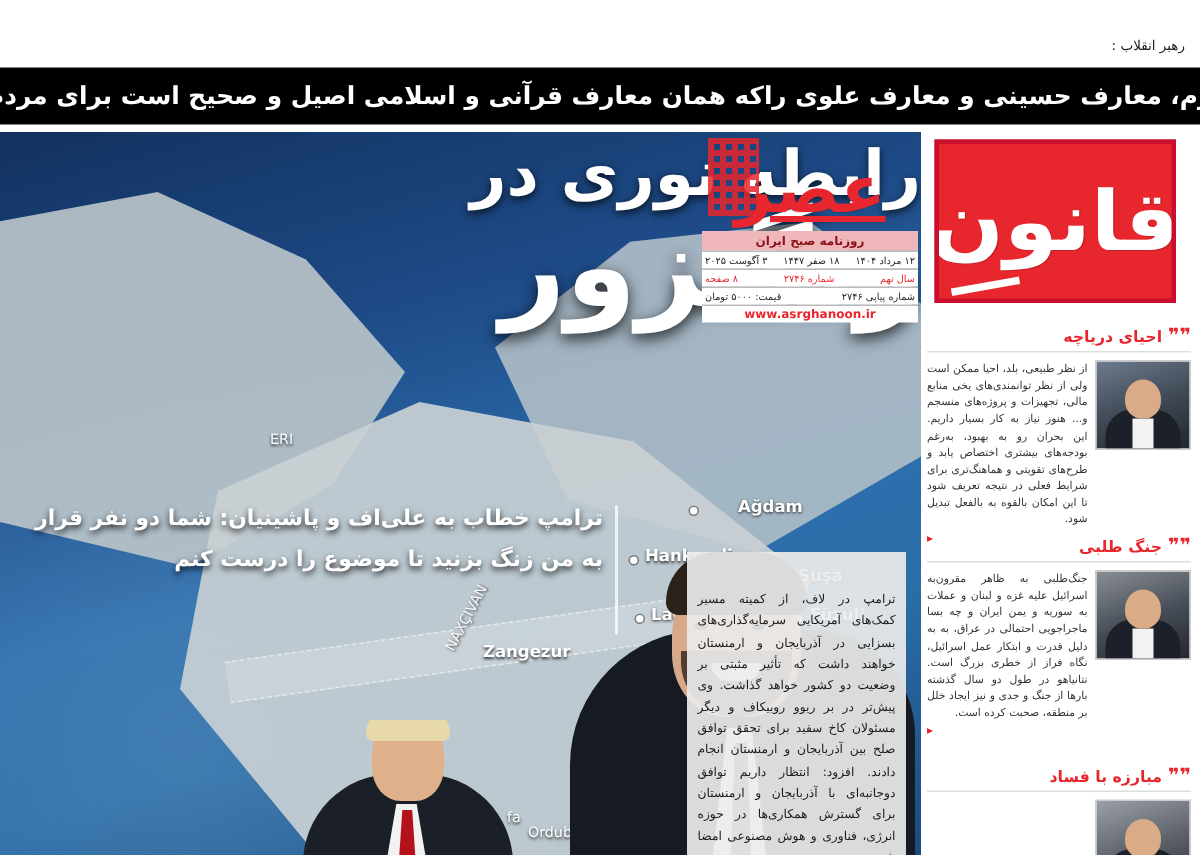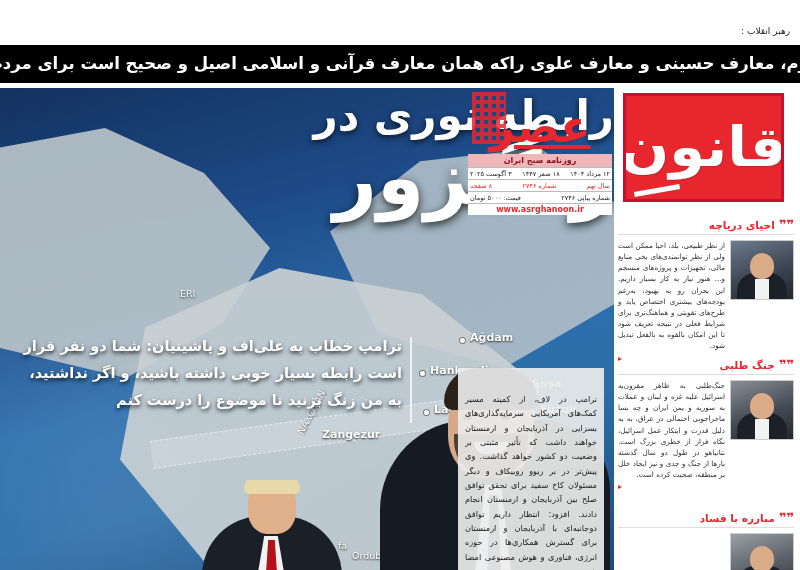--- a/index.html
+++ b/index.html
@@ -264,21 +264,21 @@
   </div>
 
   <div class="main-img">
     <div class="map-bg"></div>
     <div class="landmass land1"></div>
     <div class="landmass land3"></div>
     <div class="landmass land2"></div>
     <div class="corridor"></div>
 
     <div class="mapdot" style="left:460px;top:250px;"></div>
-    <div class="maplabel" style="left:470px;top:243px;">Ağdam</div>
+    <div class="maplabel" style="left:492px;top:243px;">Ağdam</div>
 
     <div class="mapdot" style="left:420px;top:283px;"></div>
     <div class="maplabel" style="left:430px;top:276px;">Hankendi</div>
 
     <div class="mapdot" style="left:522px;top:296px;"></div>
     <div class="maplabel" style="left:532px;top:289px;">Şuşa</div>
 
     <div class="mapdot" style="left:424px;top:322px;"></div>
     <div class="maplabel" style="left:434px;top:315px;">Laçın</div>
 
@@ -321,21 +321,20 @@
     </div>
 
     <div class="hl-wrap">
       <div class="hl1">رابطه نوری در</div>
       <div class="hl2">زنگـزور</div>
     </div>
 
     <div class="quote-block">
       <div class="qsep"></div>
       <div class="q-line">ترامپ خطاب به علی‌اف و پاشینیان: شما دو نفر قرار</div>
-      <div class="q-line">است رابطه بسیار خوبی داشته باشید، و اگر نداشتید،</div>
       <div class="q-line">به من زنگ بزنید تا موضوع را درست کنم</div>
     </div>
 
     <div class="gray-col">ترامپ در لاف، از کمیته مسیر کمک‌های آمریکایی سرمایه‌گذاری‌های بسزایی در آذربایجان و ارمنستان خواهند داشت که تأثیر مثبتی بر وضعیت دو کشور خواهد گذاشت. وی پیش‌تر در بر ریوو روبیکاف و دیگر مسئولان کاخ سفید برای تحقق توافق صلح بین آذربایجان و ارمنستان انجام دادند. افزود: انتظار داریم توافق دوجانبه‌ای با آذربایجان و ارمنستان برای گسترش همکاری‌ها در حوزه انرژی، فناوری و هوش مصنوعی امضا شود.</div>
   </div>
 
   <div class="plate">
     <div class="plate-pixels"></div>
     <div class="plate-name">عصر</div>
     <div class="plate-meta">

